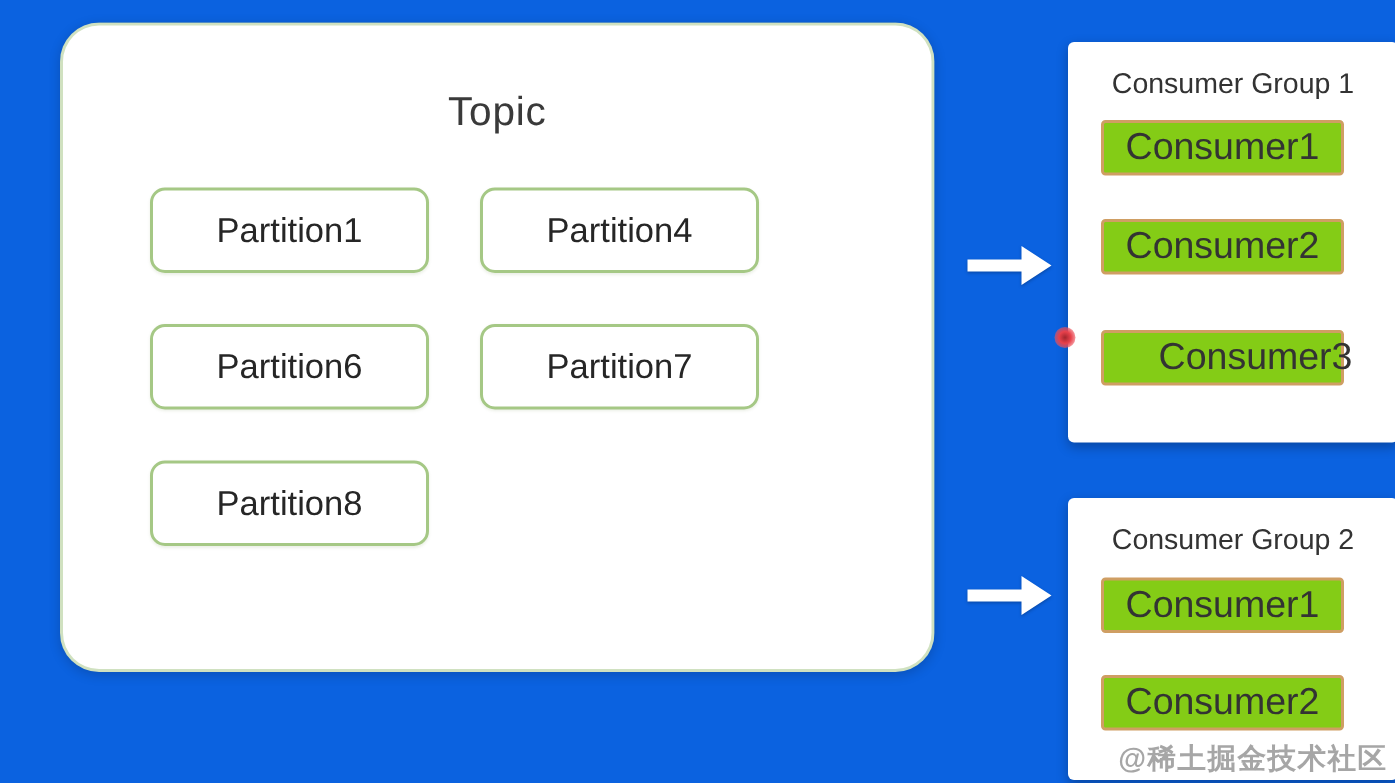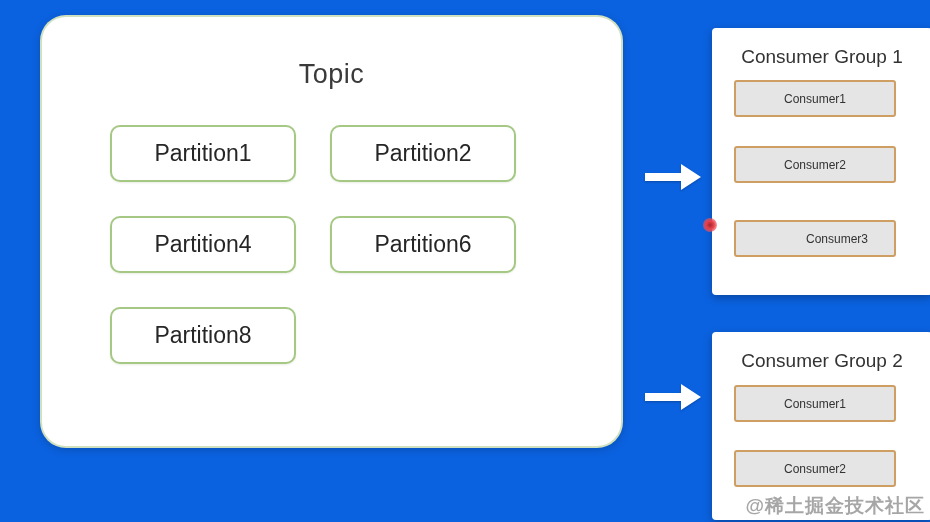--- a/index.html
+++ b/index.html
@@ -15,21 +15,21 @@
     position:absolute;left:40px;top:15px;width:583px;height:433px;
     background:#ffffff;border:2px solid rgba(170,200,140,.55);
     border-radius:26px;box-sizing:border-box;
     box-shadow:0 2px 8px rgba(0,0,0,.18);
   }
   .topic-title{
     position:absolute;left:0;top:42px;width:100%;
     text-align:center;font-size:27px;color:#3a3a3a;letter-spacing:.5px;
   }
   .partition-grid{
-    position:absolute;left:68px;top:108px;
+    position:absolute;left:58px;top:108px;
     display:grid;grid-template-columns:186px 186px;
     grid-auto-rows:57px;column-gap:70px;row-gap:36px;gap:34px;
   }
   .partition{
     border:2px solid var(--pborder,#a5c885);border-radius:10px;
     background:#fff;box-sizing:border-box;
     display:flex;align-items:center;justify-content:center;
     font-size:23px;color:#262626;
     box-shadow:0 1px 2px rgba(120,150,90,.15);
   }
@@ -46,23 +46,23 @@
   }
   .cgroup-1{top:28px;height:267px;}
   .cgroup-2{top:322px;height:188px;margin-top:10px;}
   .cgroup-title{
     position:absolute;left:0;top:18px;width:100%;text-align:center;
     font-size:19px;color:#333;white-space:nowrap;
   }
   .consumer{
     position:absolute;left:22px;width:162px;height:37px;
     border:2px solid var(--cborder,#cf9e63);border-radius:3px;
-    box-sizing:border-box;background:#e5e5e5;
+    box-sizing:border-box;background:#84cc16;
     display:flex;align-items:center;justify-content:center;
-    font-size:12px;color:#333;
+    font-size:25px;color:#333;
   }
   .cgroup-1 .c-0{top:52px;} .cgroup-1 .c-1{top:118px;} .cgroup-1 .c-2{top:192px;padding-left:44px;}
   .cgroup-2 .c-0{top:53px;} .cgroup-2 .c-1{top:118px;}
 
   
   .pointer-dot{
     position:absolute;left:703px;top:218px;width:14px;height:14px;border-radius:50%;
     background:radial-gradient(circle at 50% 50%, #a3262e 0%, var(--dot,#e8414b) 40%, rgba(240,90,100,.55) 75%, rgba(240,90,100,0) 100%);
   }
 
@@ -77,23 +77,23 @@
 </style>
 </head>
 <body style="--bg: #0b62e0; --pborder: #a5c885; --cborder: #cf9e63; --dot: #e8414b;">
 
 <div class="stage">
 
   <div class="topic-box">
     <div class="topic-title">Topic</div>
     <div class="partition-grid">
       <div class="partition">Partition1</div>
-      <div class="partition">Partition2</div>
       <div class="partition">Partition4</div>
       <div class="partition">Partition6</div>
+      <div class="partition">Partition7</div>
       <div class="partition">Partition8</div>
     </div>
   </div>
 
   <div class="arrow" style="left:644px;top:162px;">
     <svg width="58" height="30" viewBox="0 0 58 30">
       <path d="M1 11 h36 v-9 l20 13 -20 13 v-9 h-36 z" fill="#ffffff"></path>
     </svg>
   </div>
 

